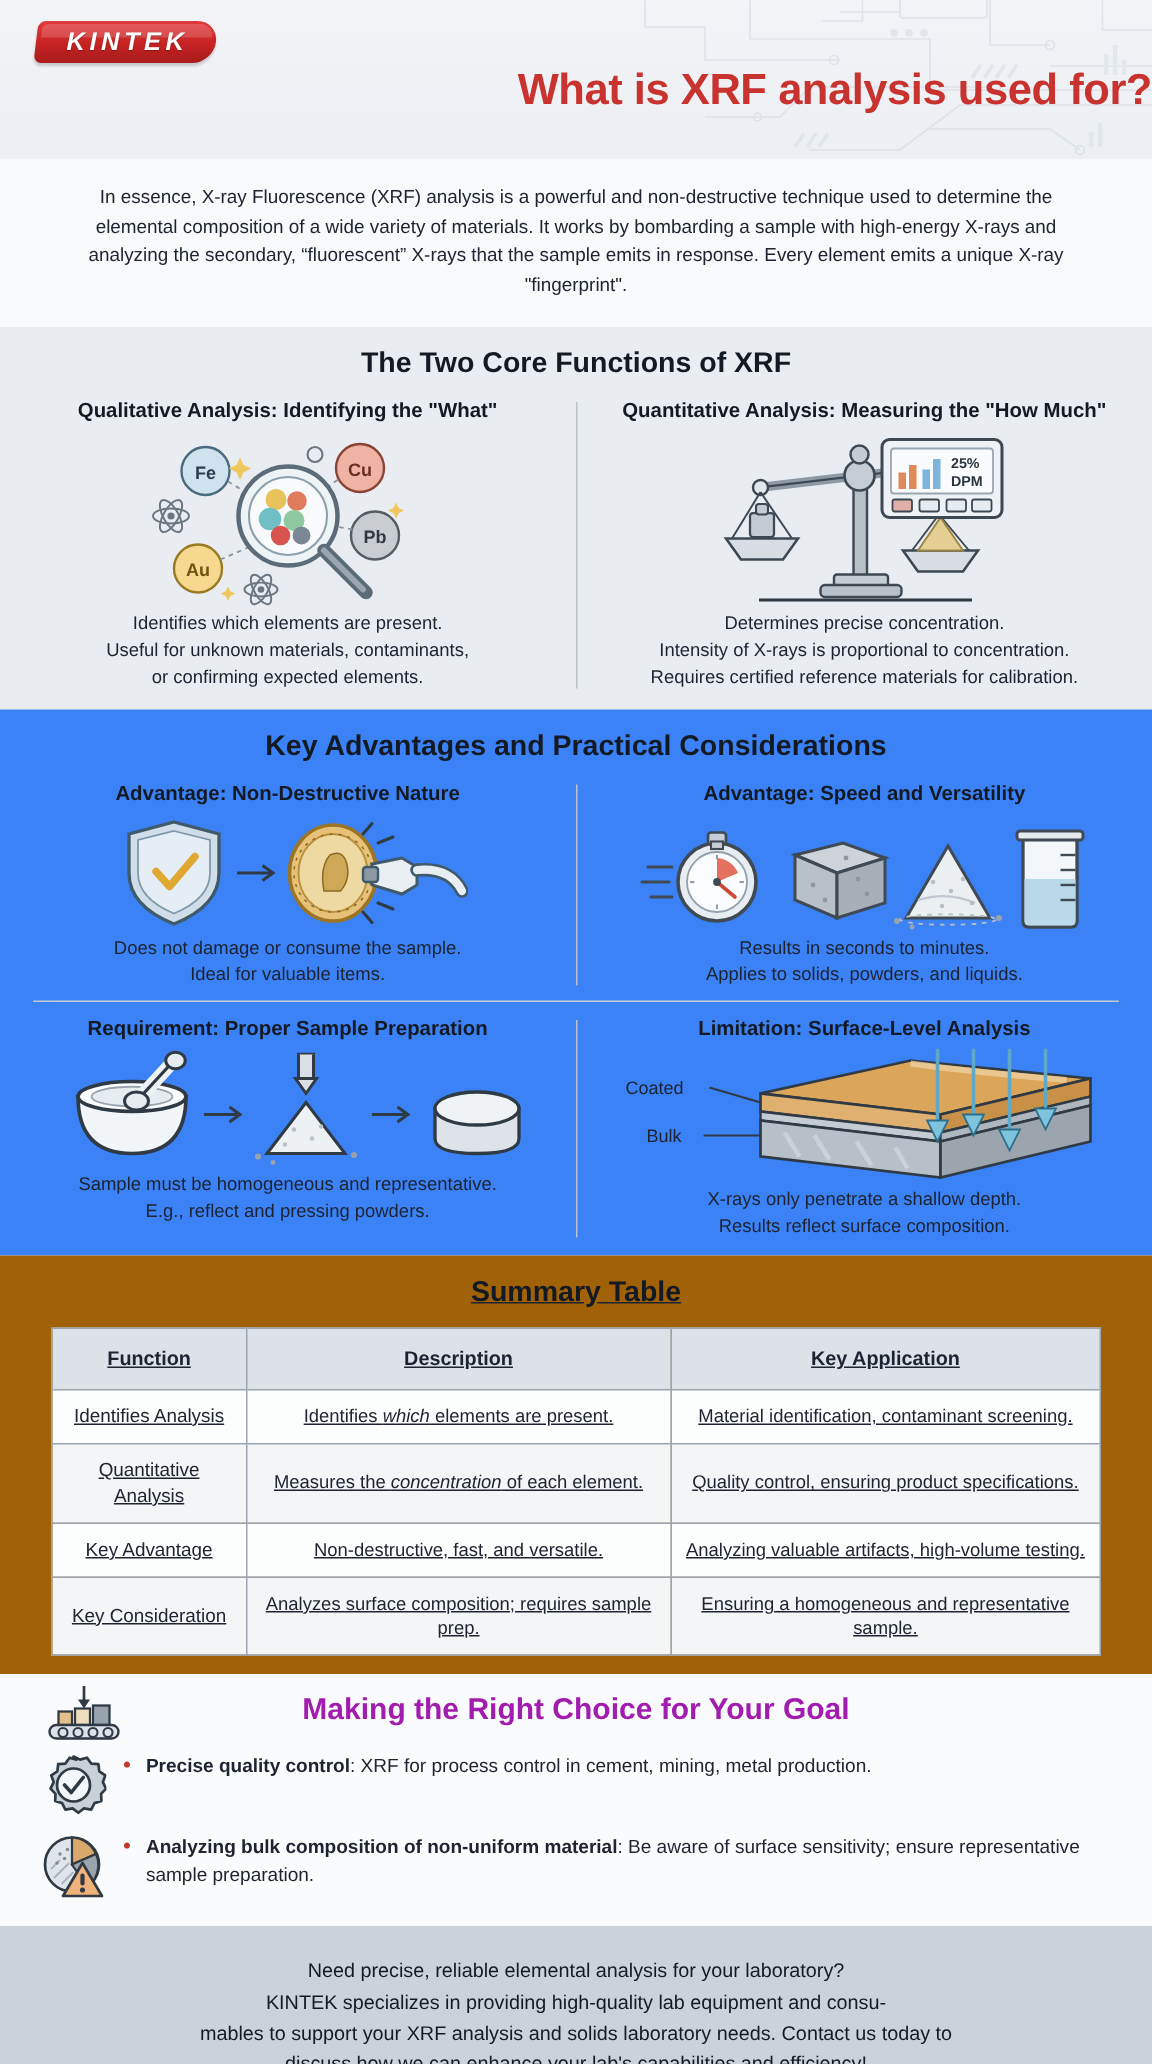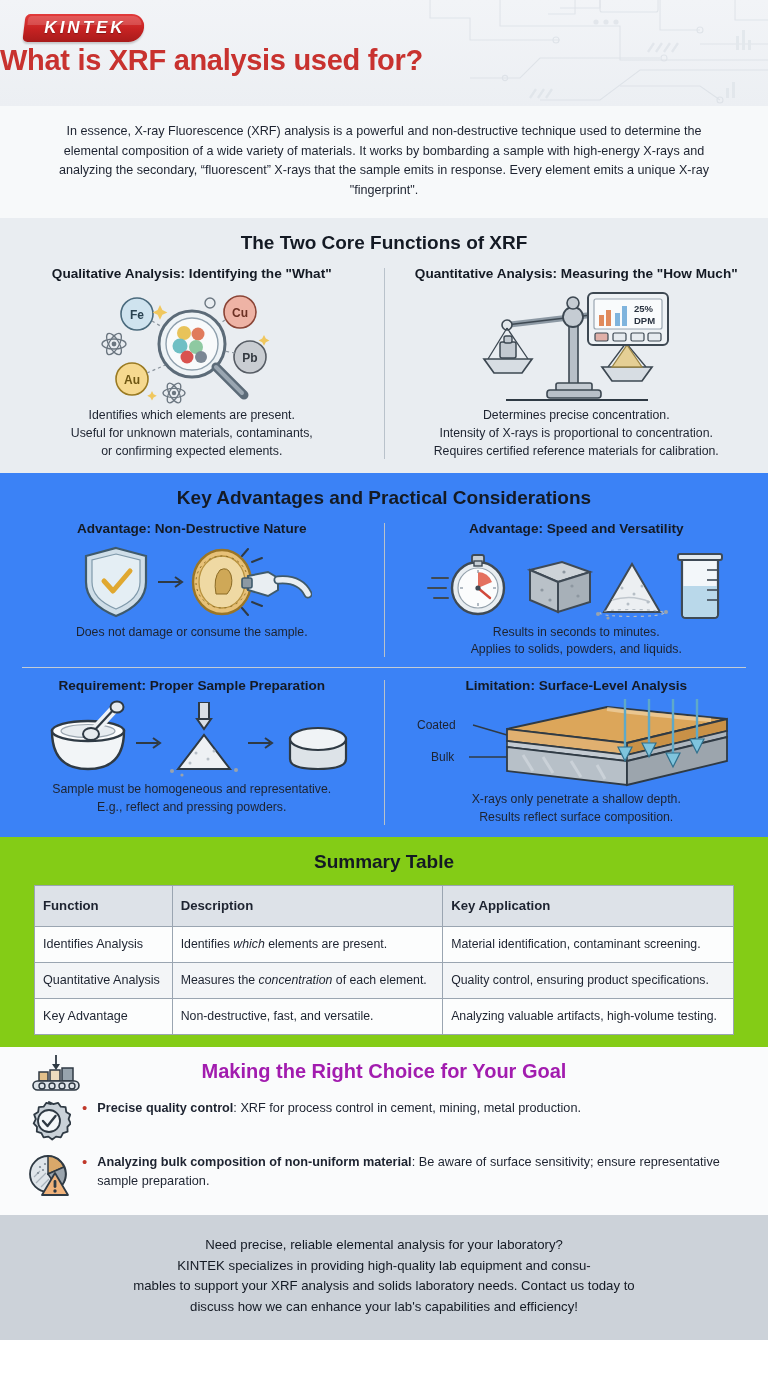--- a/index.html
+++ b/index.html
@@ -36,31 +36,31 @@
   }
   .logo-text {
     position: absolute; inset: 0; z-index: 2;
     display: flex; align-items: center; justify-content: center;
     color: #fff; font-weight: 700; font-style: italic;
     font-size: 17px; letter-spacing: 3px; text-shadow: 0 1px 1px rgba(0,0,0,.3);
     padding-left: 2px;
   }
   .main-title {
     position: absolute; left: 0; right: 0; top: 44px; z-index: 3;
-    text-align: left;
+    text-align: right;
     font-size: 29px; font-weight: 700; color: #c8322f; letter-spacing: -.3px;
   }
 
   
   .band-intro { background:#f7f9fa; padding: 16px 40px 18px; }
   .intro-text { text-align:center; font-size:12.6px; line-height:1.55; color:#1d2330; }
 
   .band-core { background:#e9edf1; padding: 14px 0 12px; }
   .band-adv  { background:#3b82f6; padding: 14px 0 10px; }
-  .band-summary { background:#84cc16; padding: 14px 0 12px; }
+  .band-summary { background:#a16207; padding: 14px 0 12px; text-decoration: underline; }
   .band-choice { background:#fafbfc; padding: 4px 0 14px; }
   .band-cta { background:#ccd2d9; padding: 20px 52px 22px; }
 
   .section-title {
     text-align:center; font-size:19px; font-weight:700; color:#141a24;
     margin-bottom: 12px;
   }
 
   
   .two-col { display:flex; position:relative; }
@@ -71,21 +71,21 @@
   .sub-title { font-size:13.6px; font-weight:700; color:#141a24; margin-bottom:6px; }
   .blurb { font-size:12.3px; line-height:1.45; color:#1d2330; }
   .art { display:flex; align-items:center; justify-content:center; }
 
   .hdiv { height:1px; background:#c3ccd4; margin: 8px 22px 10px; }
 
   
   .tbl-wrap { padding: 0 34px; }
   table { width:100%; border-collapse: collapse; }
   th, td {
-    border:1px solid #9aa5b1; text-align:left; padding: 9px 8px;
+    border:1px solid #9aa5b1; text-align:center; padding: 9px 8px;
     font-size:12.3px; line-height:1.35; color:#1d2330;
   }
   th { background:#dde2e8; font-weight:700; font-size:13.2px; padding: 11px 8px; }
   td.fn { font-size:12.6px; }
   tbody tr:nth-child(odd) { background:#fcfdfd; }
   tbody tr:nth-child(even) { background:#f3f5f7; }
   em { font-style: italic; }
 
   
   .choice-head { display:flex; align-items:center; justify-content:center; position:relative; height:42px; }
@@ -303,20 +303,21 @@
             <path d="M206 38 Q228 36 236 52" fill="none" stroke="#3f5a6b" stroke-width="9" stroke-linecap="round"></path>
             <path d="M206 38 Q228 36 236 52" fill="none" stroke="#e9eef2" stroke-width="5.5" stroke-linecap="round"></path>
             <rect x="170" y="36" width="10" height="10" rx="2" fill="#8c99a3" stroke="#3f5a6b" stroke-width="1.6"></rect>
             <g stroke="#2f3a44" stroke-width="2" stroke-linecap="round">
               <path d="M170 14 L176 7 M180 20 L190 16 M170 66 L176 73 M180 60 L190 64"></path>
             </g>
           </svg>
         </div>
         <div class="blurb">
           <div>Does not damage or consume the sample.</div>
+          <div>Ideal for valuable items.</div>
         </div>
       </div>
 
       <div class="vdiv"></div>
 
       <div class="col">
         <div class="sub-title">Advantage: Speed and Versatility</div>
         <div class="art">
           <svg width="300" height="82" viewBox="0 0 300 82">
 
@@ -500,20 +501,25 @@
           <tr>
             <td class="fn">Quantitative Analysis</td>
             <td><span>Measures the </span><em>concentration</em><span> of each element.</span></td>
             <td>Quality control, ensuring product specifications.</td>
           </tr>
           <tr>
             <td class="fn">Key Advantage</td>
             <td><span>Non-destructive, fast, and versatile.</span></td>
             <td>Analyzing valuable artifacts, high-volume testing.</td>
           </tr>
+          <tr>
+            <td class="fn">Key Consideration</td>
+            <td><span>Analyzes surface composition; requires sample prep.</span></td>
+            <td>Ensuring a homogeneous and representative sample.</td>
+          </tr>
         </tbody>
       </table>
     </div>
   </div>
 
   <div class="band-choice">
     <div class="choice-head">
       <svg width="56" height="42" viewBox="0 0 56 42" style="position:absolute;left:28px;top:2px">
         <path d="M28 2 L28 14" stroke="#2f3a44" stroke-width="1.8"></path>
         <path d="M24 11 L28 17 L32 11 Z" fill="#2f3a44"></path>

